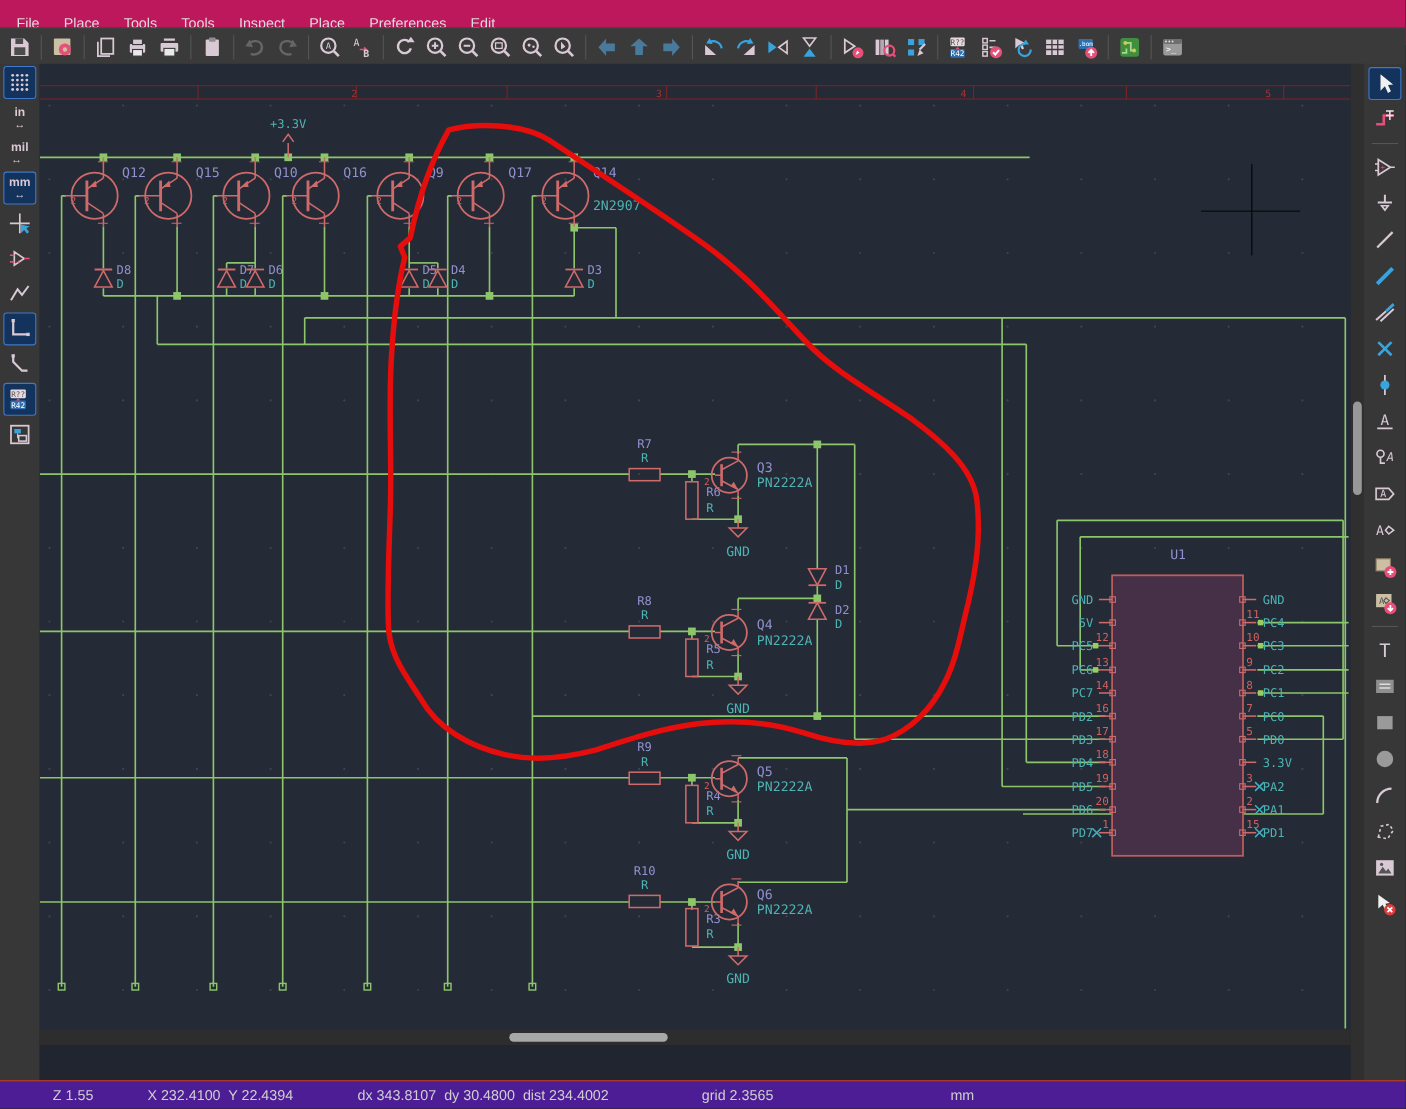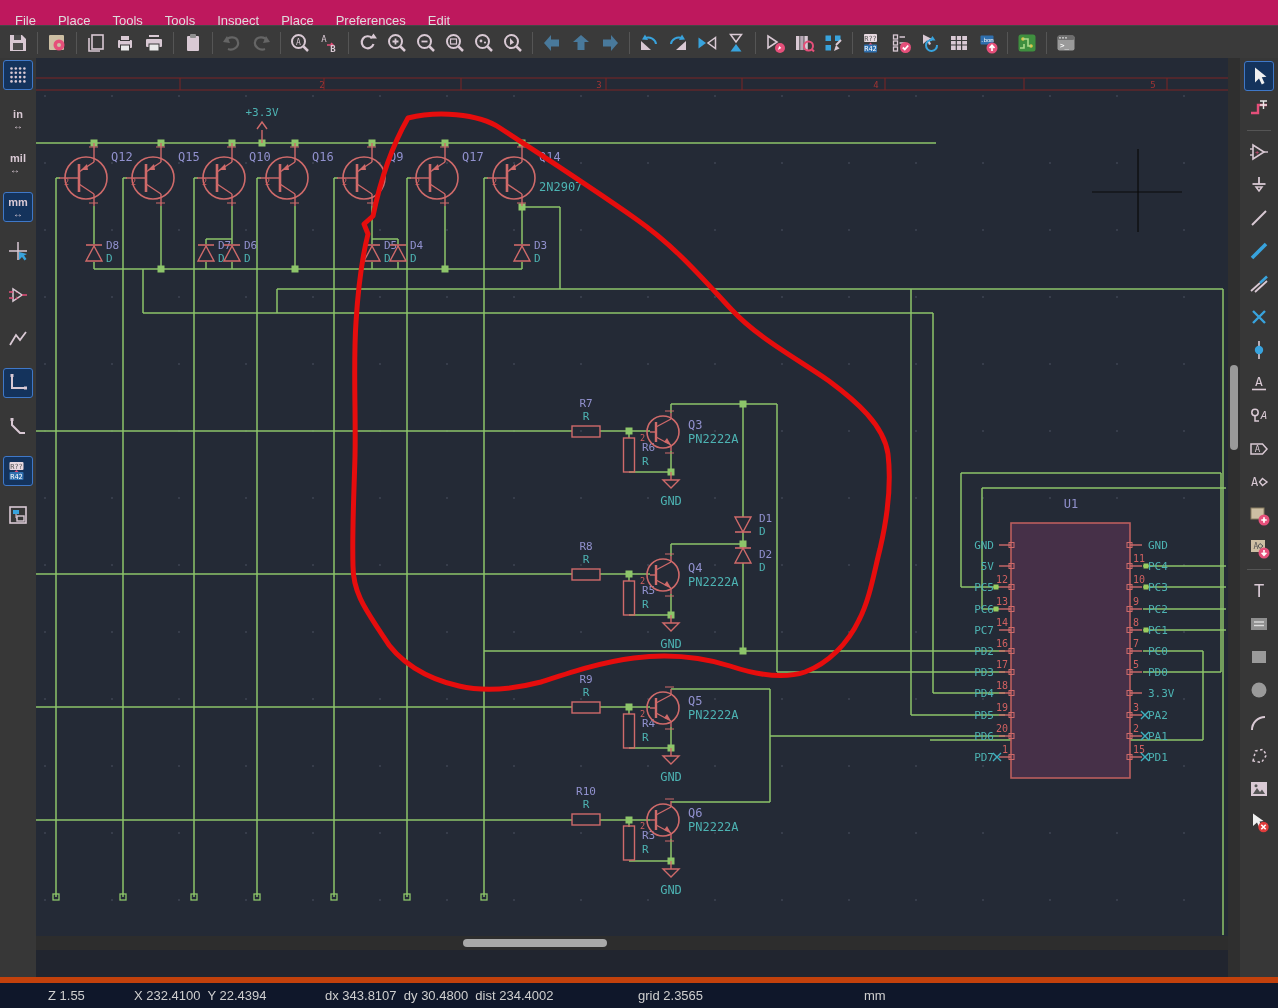--- a/index.html
+++ b/index.html
@@ -10,36 +10,36 @@
            display:flex;align-items:center;padding-left:4px;color:#dcdcdc;font-size:13px;}
   .menuitem{padding:2px 11px;cursor:default;}
   
   .toolbar{position:absolute;top:25px;left:0;right:0;height:33px;background:#3a3a3a;
            border-top:1px solid #454545;display:flex;align-items:center;padding-left:4px;gap:1px;}
   .tbtn{width:28px;height:28px;border-radius:3px;display:flex;align-items:center;justify-content:center;}
   .tbtn.disabled{opacity:.45;}
   .tsep{width:1px;height:22px;background:#555;margin:0 4px;}
   
   .workspace{position:absolute;top:58px;left:0;right:0;bottom:25px;display:flex;}
-  .sidebar{background:#373737;display:flex;flex-direction:column;align-items:center;padding-top:2px;gap:14px;}
+  .sidebar{background:#373737;display:flex;flex-direction:column;align-items:center;padding-top:2px;gap:2px;}
   .sidebar.left{width:36px;}
   .sidebar.right{width:38px;padding-top:3px;gap:3px;}
   .sbtn{width:30px;height:30px;border-radius:3px;display:flex;align-items:center;justify-content:center;
         border:1px solid transparent;box-sizing:border-box;}
   .sbtn.active{background:#14335c;border:1px solid #3f78c8;}
   .ssep{width:24px;height:1px;background:#555;margin:3px 0;}
   .canvas{position:relative;width:1192px;height:925px;background:#242a36;overflow:hidden;}
   .bottomstrip{position:absolute;left:0;top:892px;width:100%;height:33px;background:#21252f;}
   .hscroll{position:absolute;left:0;top:878px;width:100%;height:14px;background:#2d2d2d;}
   .hthumb{position:absolute;left:427px;top:3px;width:144px;height:8px;border-radius:4px;background:#a8a8a8;}
   .vscroll{width:12px;background:#2f2f2f;position:relative;}
   .vthumb{position:absolute;left:2px;top:307px;width:8px;height:85px;border-radius:4px;background:#989898;}
   
-  .statusbar{position:absolute;left:0;right:0;bottom:0;height:25px;background:#0f172a;
-             border-top:6px solid #c2410c;color:#cfcfcf;font-size:13px;}
+  .statusbar{position:absolute;left:0;right:0;bottom:0;height:25px;background:#4c1d95;
+             border-top:1px solid #c2410c;color:#cfcfcf;font-size:13px;}
   .statusbar span{position:absolute;top:5px;white-space:pre;}
   svg text{font-family:"DejaVu Sans Mono",monospace;}
 </style>
 </head>
 <body>
 
 <div class="app">
   <div class="menubar" id="menubar">
       <div class="menuitem">File</div>
       <div class="menuitem">Place</div>

